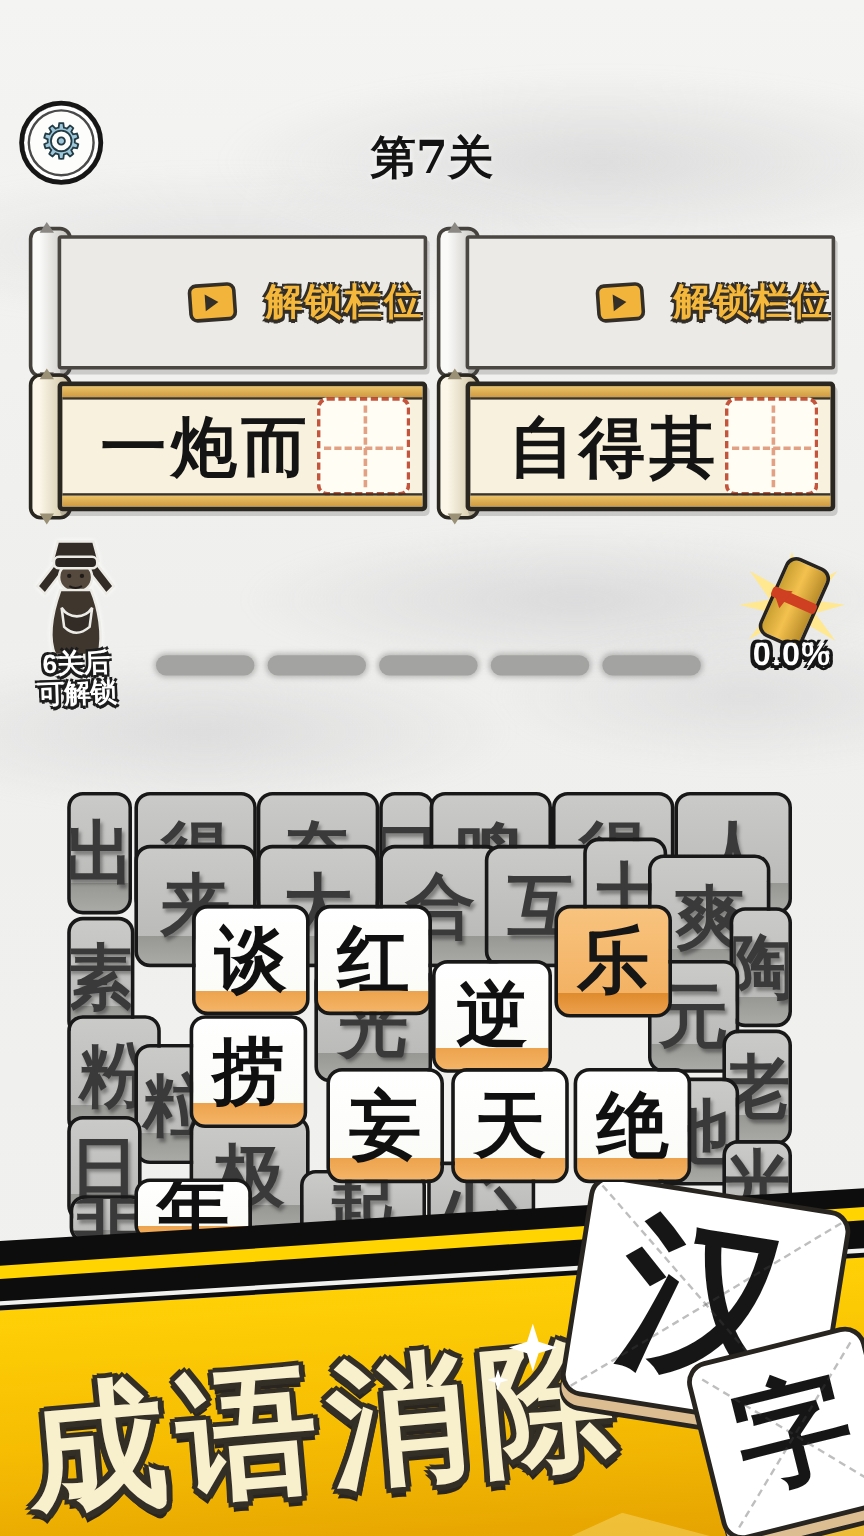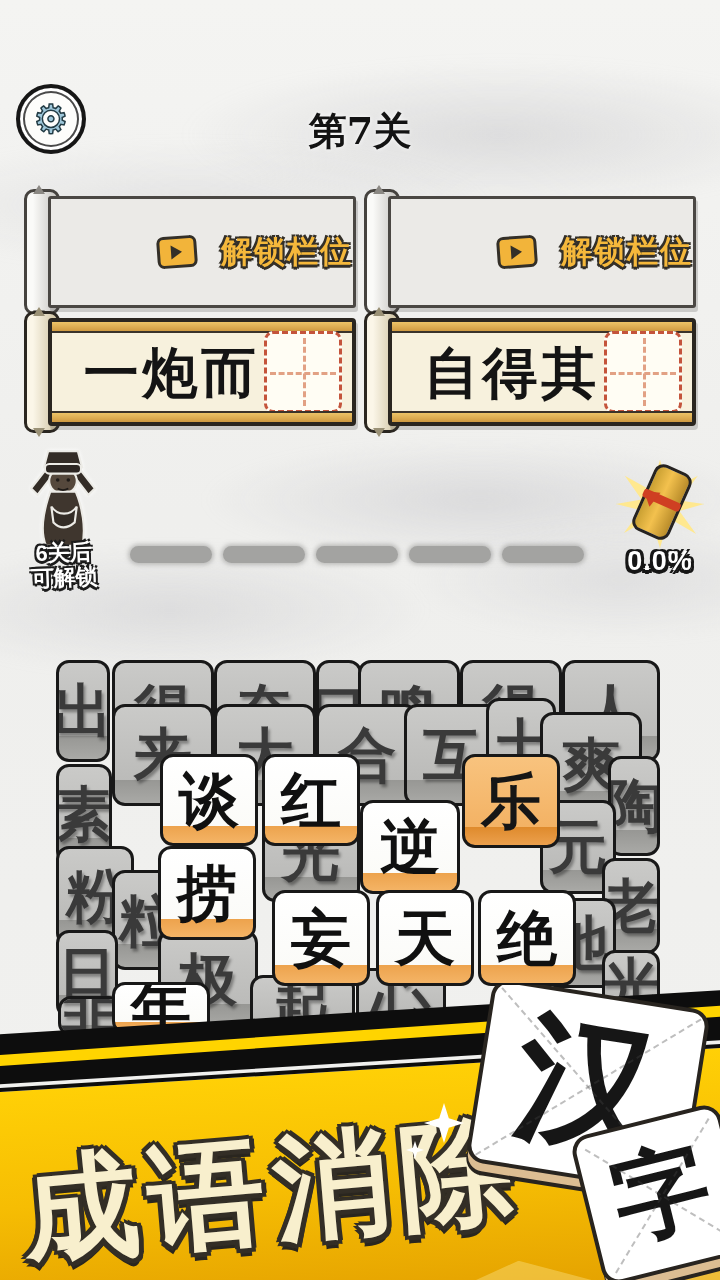--- a/index.html
+++ b/index.html
@@ -75,21 +75,21 @@
         box-shadow:0 0 4px 2px rgba(150,150,148,.55);}
   .progress{position:absolute;left:612px;top:458px;width:96px;height:122px;}
   .burst{position:absolute;left:4px;top:2px;width:88px;height:88px;background:#ffe88f;
     clip-path:polygon(50% 0,61% 35%,93% 18%,72% 46%,100% 50%,72% 58%,91% 84%,60% 66%,50% 100%,39% 66%,9% 83%,28% 57%,0 50%,29% 45%,10% 18%,39% 34%);
     box-shadow:0 0 20px 8px rgba(255,230,130,.9);}
   .scroll-body{position:absolute;left:30px;top:8px;width:34px;height:66px;transform:rotate(24deg);
     background:linear-gradient(90deg,#caa032,#f3c14e 45%,#b98c2a);border:3px solid #262321;border-radius:10px;}
   .scroll-ribbon{position:absolute;left:-4px;top:27px;width:40px;height:9px;background:#cf3f22;border-radius:3px;}
   .scroll-bow{position:absolute;left:-13px;top:22px;width:0;height:0;
     border:9px solid transparent;border-right:14px solid #cf3f22;transform:rotate(14deg);}
-  .progress-label{position:absolute;left:0;top:88px;width:100%;text-align:center;
+  .progress-label{position:absolute;left:0;top:72px;width:100%;text-align:center;
     font-size:27px;font-weight:800;color:#fff;letter-spacing:1px;
     text-shadow:-3px -2px 0 #161616,3px -2px 0 #161616,-3px 3px 0 #161616,3px 3px 0 #161616,0 4px 0 #161616;}
 
   
   .tile{position:absolute;box-sizing:border-box;border:3px solid #181818;border-radius:13px;
     display:flex;align-items:center;justify-content:center;overflow:hidden;
     font-family:"DejaVu Serif",serif;font-weight:800;line-height:1;}
   .tile.gray{background:linear-gradient(180deg,#cacac8 0%,#bbbbb9 76%,#979794 76%,#a9a9a6 100%);color:#3a3a3a;}
   .tile.gray span{text-shadow:2px 3px 3px rgba(0,0,0,.35);}
   .tile.white{background:linear-gradient(180deg,#ffffff 0%,#fbfbf8 80%,#eda34d 80%,#f4b466 100%);color:#101010;}

